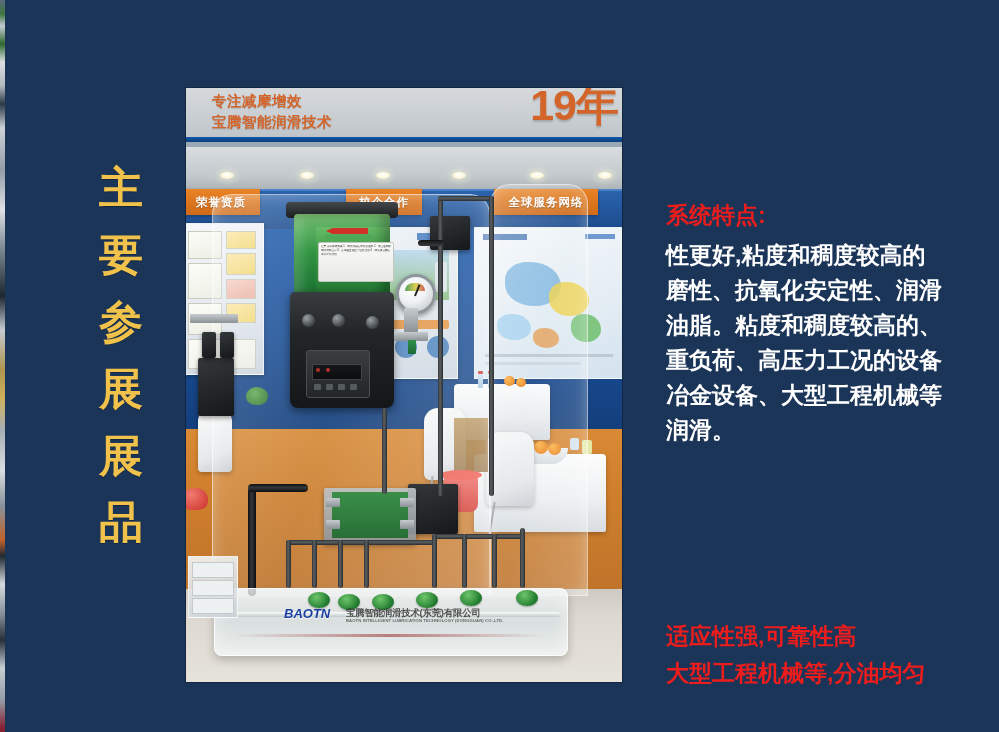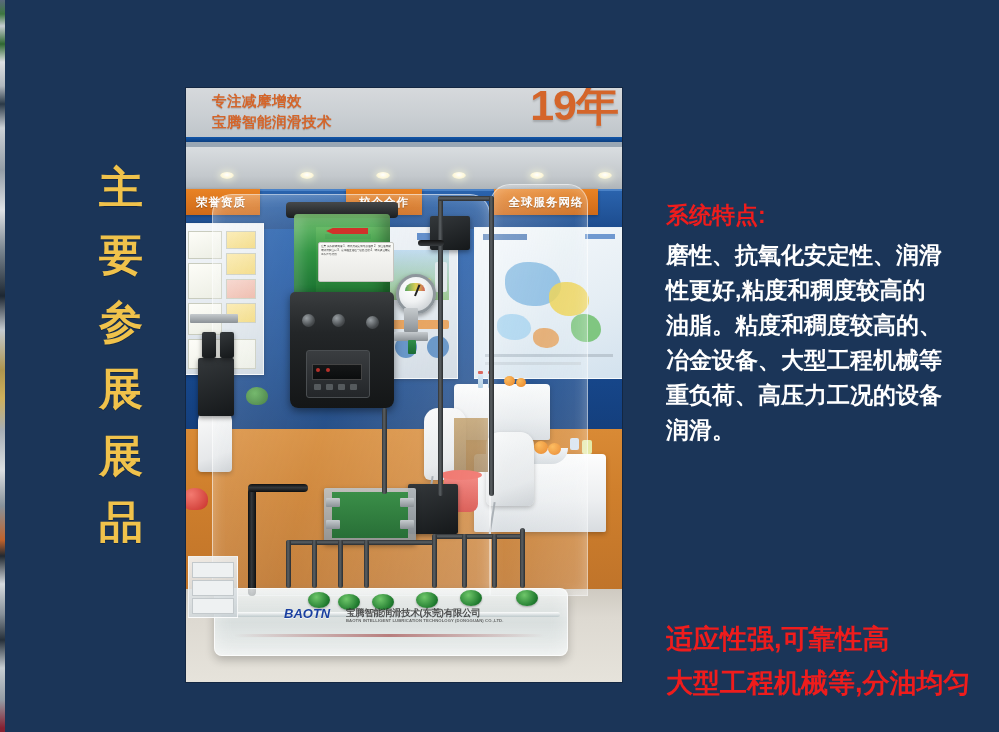--- a/index.html
+++ b/index.html
@@ -280,21 +280,21 @@
     color:#ef1c1c;font-size:23px;font-weight:700;white-space:nowrap;
   }
   .rt-body{
     position:absolute;left:666px;top:238px;width:300px;
     color:#ffffff;font-size:23px;font-weight:700;line-height:1.52;
     letter-spacing:0px;
   }
   .rt-body p{margin:0;white-space:nowrap;}
   .rt-foot{
     position:absolute;left:666px;top:618px;width:320px;
-    color:#ef1c1c;font-size:27px;font-weight:700;line-height:1.62;
+    color:#ef1c1c;font-size:23px;font-weight:700;line-height:1.62;
   }
   .rt-foot p{margin:0;white-space:nowrap;}
 </style>
 </head>
 <body>
 
 <div class="slide">
 
   <div class="edge-sliver"></div>
 
@@ -485,25 +485,25 @@
     <div style="position:absolute;left:2px;top:468px;width:48px;height:60px;background:linear-gradient(160deg,rgba(246,248,249,.9),rgba(200,208,212,.85));border:1px solid rgba(255,255,255,.7)"></div>
     <div style="position:absolute;left:6px;top:474px;width:40px;height:14px;background:#eef1f2;border:1px solid #c3c9cc"></div>
     <div style="position:absolute;left:6px;top:492px;width:40px;height:14px;background:#eef1f2;border:1px solid #c3c9cc"></div>
     <div style="position:absolute;left:6px;top:510px;width:40px;height:14px;background:#eef1f2;border:1px solid #c3c9cc"></div>
 
   </div>
 
   <div class="rt-heading">系统特点:</div>
 
   <div class="rt-body">
+    <p>性更好,粘度和稠度较高的</p>
     <p>磨性、抗氧化安定性、润滑</p>
-    <p>性更好,粘度和稠度较高的</p>
     <p>油脂。粘度和稠度较高的、</p>
+    <p>重负荷、高压力工况的设备</p>
     <p>冶金设备、大型工程机械等</p>
-    <p>重负荷、高压力工况的设备</p>
     <p>润滑。</p>
   </div>
 
   <div class="rt-foot">
     <p>适应性强,可靠性高</p>
     <p>大型工程机械等,分油均匀</p>
   </div>
 
 </div>
 

